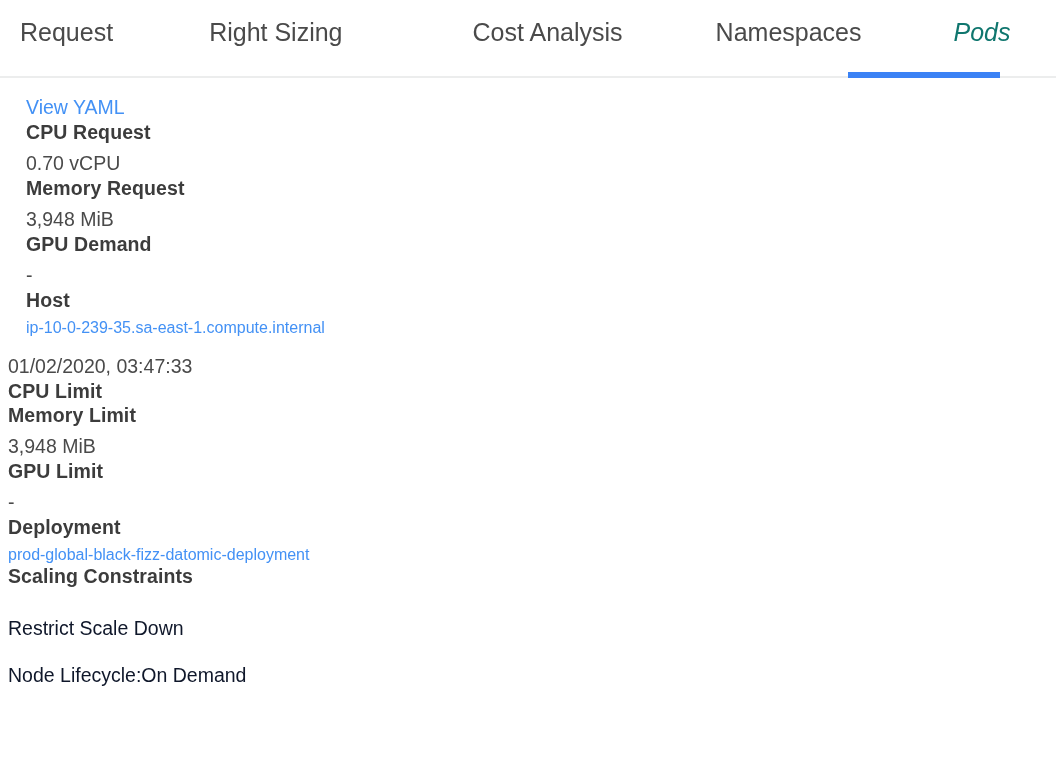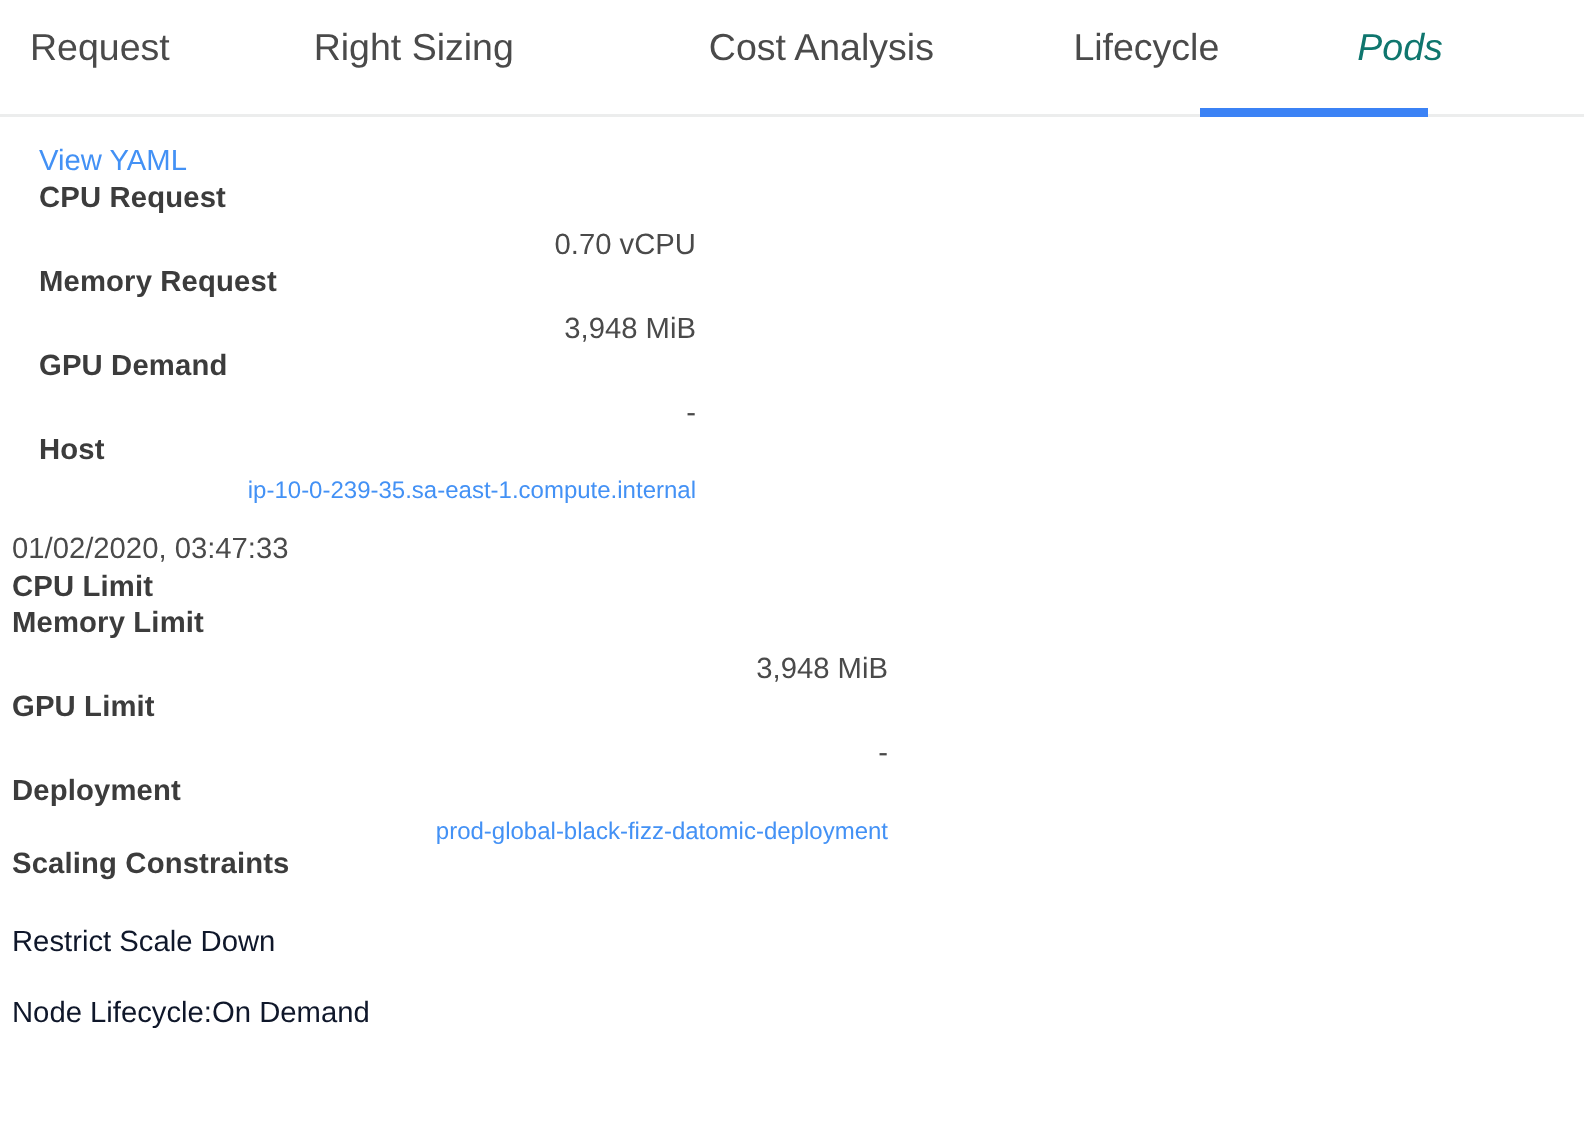--- a/index.html
+++ b/index.html
@@ -112,21 +112,21 @@
     cursor: pointer;
     display: inline-block;
     max-width: 330px;
     overflow-wrap: anywhere;
     word-break: break-all;
   }
 
   
   .r-top      { margin-top: 17px; }     
   .r-block    { }     
-  .r-value    { margin-top: 7px; text-align: right; }      
+  .r-value    { margin-top: 7px; }      
   .r-constraint { margin-top: 28px; }
   .r-constraint2 { margin-top: 22px; }
   .plain-row  { font-size: 19.5px; line-height: 25px; color: #0f172a; }
 </style>
 </head>
 <body>
 
 <div class="tabbar">
   <div class="tabbar-inner">
     <div class="tab tab-0">
@@ -135,21 +135,21 @@
     </div>
     <div class="tab tab-2">
       <span>Right Sizing</span>
       
     </div>
     <div class="tab tab-1">
       <span>Cost Analysis</span>
       
     </div>
     <div class="tab tab-3">
-      <span>Lifecycle</span>
+      <span>Namespaces</span>
       
     </div>
     <div class="tab tab-4 active">
       <span>Pods</span>
       <span class="tab-underline"></span>
     </div>
   </div>
 </div>
 
 <div class="content">

